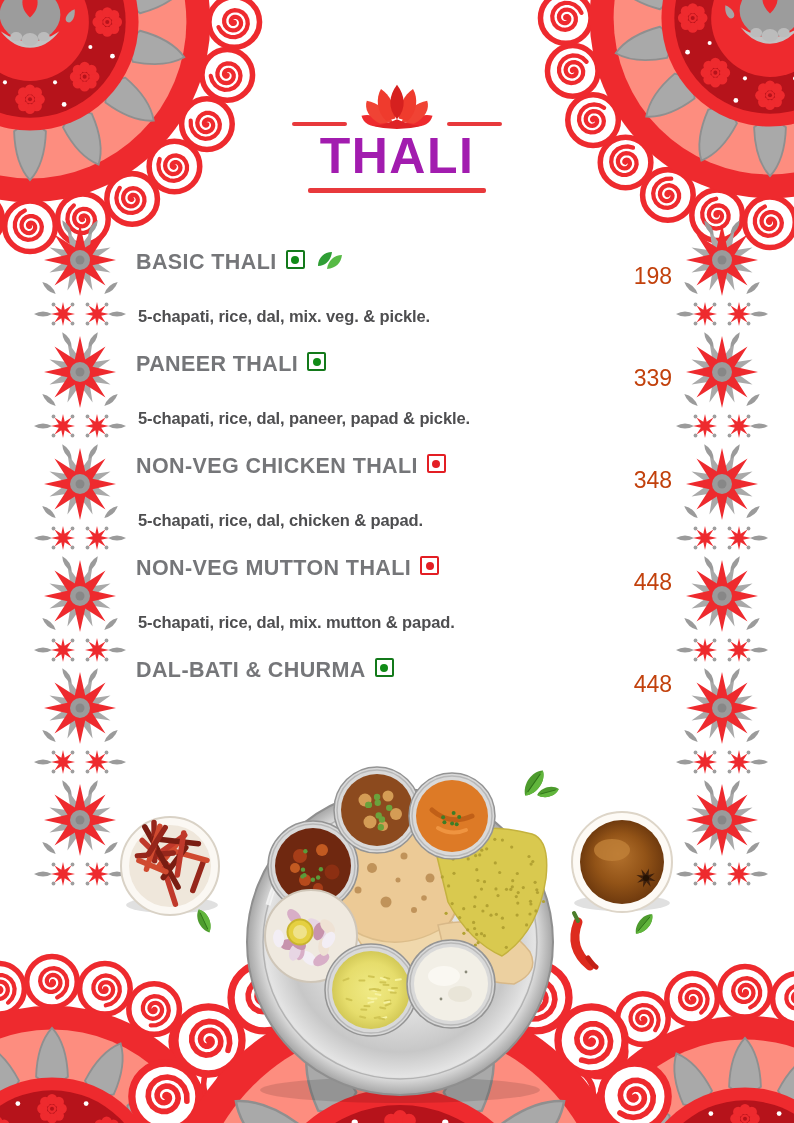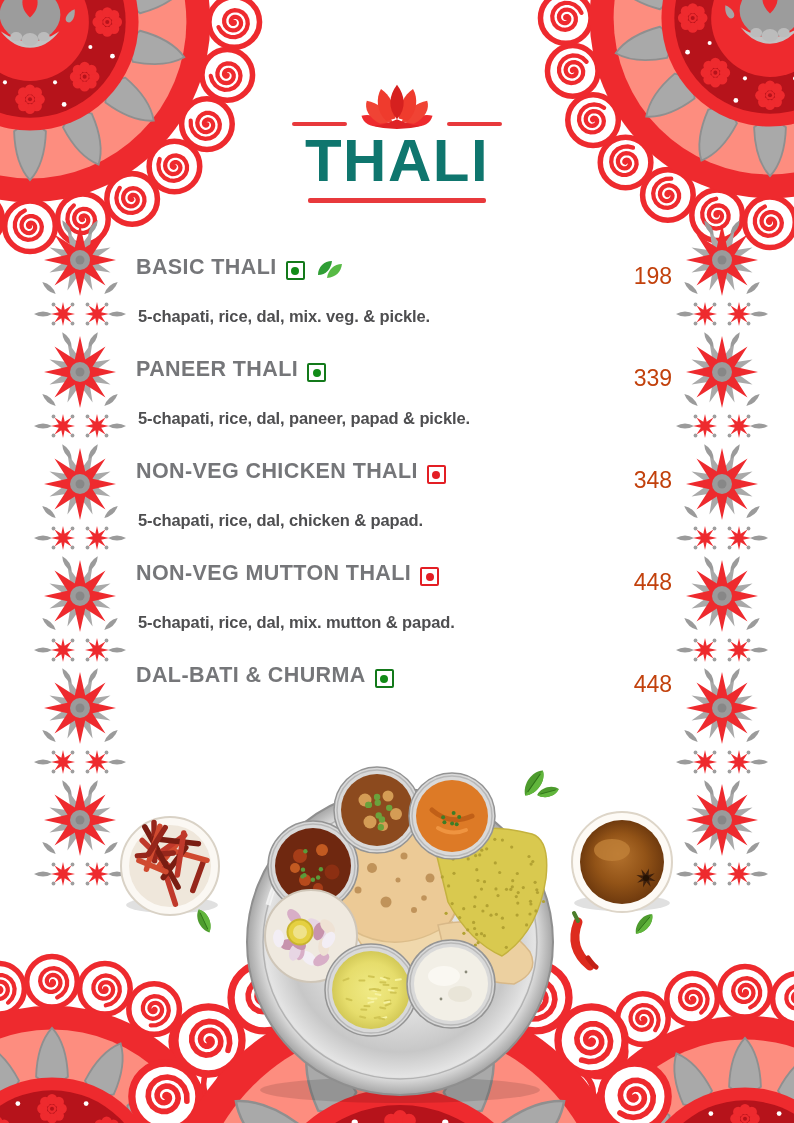--- a/index.html
+++ b/index.html
@@ -5,28 +5,28 @@
   html,body{margin:0;padding:0;background:#fff;}
   .page{position:relative;width:794px;height:1123px;background:#fff;overflow:hidden;
         font-family:"Liberation Sans",sans-serif;}
   #deco{position:absolute;left:0;top:0;width:794px;height:1123px;}
 
   
   .brand{position:absolute;left:0;right:0;top:82px;text-align:center;z-index:3;}
   .title-top{display:flex;align-items:flex-end;justify-content:center;gap:11px;}
   .seg{width:55px;height:4px;background:#e8393c;border-radius:2px;margin-bottom:4px;}
   .lotus{width:78px;height:48px;display:block;}
-  .brand h1{margin:1px 0 7px 0;font-size:60px;line-height:1;font-weight:bold;
-            letter-spacing:1.5px;color:#0f766e;}
+  .brand h1{margin:1px 0 7px 0;font-size:50px;line-height:1;font-weight:bold;
+            letter-spacing:1.5px;color:#a21caf;}
   .underline{width:178px;height:5px;background:#e8393c;border-radius:2px;margin:0 auto;}
 
   
   .menu{position:absolute;left:136px;top:250px;width:536px;z-index:3;}
   .item{position:relative;margin:0;}
-  .item-head{display:flex;align-items:flex-end;gap:9px;height:30px;}
+  .item-head{display:flex;align-items:flex-start;gap:9px;height:30px;}
   .item-head h2{margin:0;font-size:21.5px;font-weight:bold;letter-spacing:.4px;color:#757679;}
   .badge{width:15px;height:15px;border:2px solid;border-radius:2px;display:inline-flex;
          align-items:center;justify-content:center;flex:0 0 auto;}
   .badge .dot{width:8px;height:8px;border-radius:50%;}
   .badge.veg{border-color:#13791a;}   .badge.veg .dot{background:#118b17;}
   .badge.nonveg{border-color:#e31e24;}.badge.nonveg .dot{background:#e31e24;}
   .leaf-ic{width:27px;height:21px;margin-left:2px;flex:0 0 auto;}
   .price{position:absolute;right:0;top:13px;font-size:23px;color:#c2410c;}
   .desc{margin:24px 0 23px 2px;font-size:16.5px;font-weight:bold;letter-spacing:-.1px;
         line-height:25px;color:#4e4e50;max-width:520px;}

